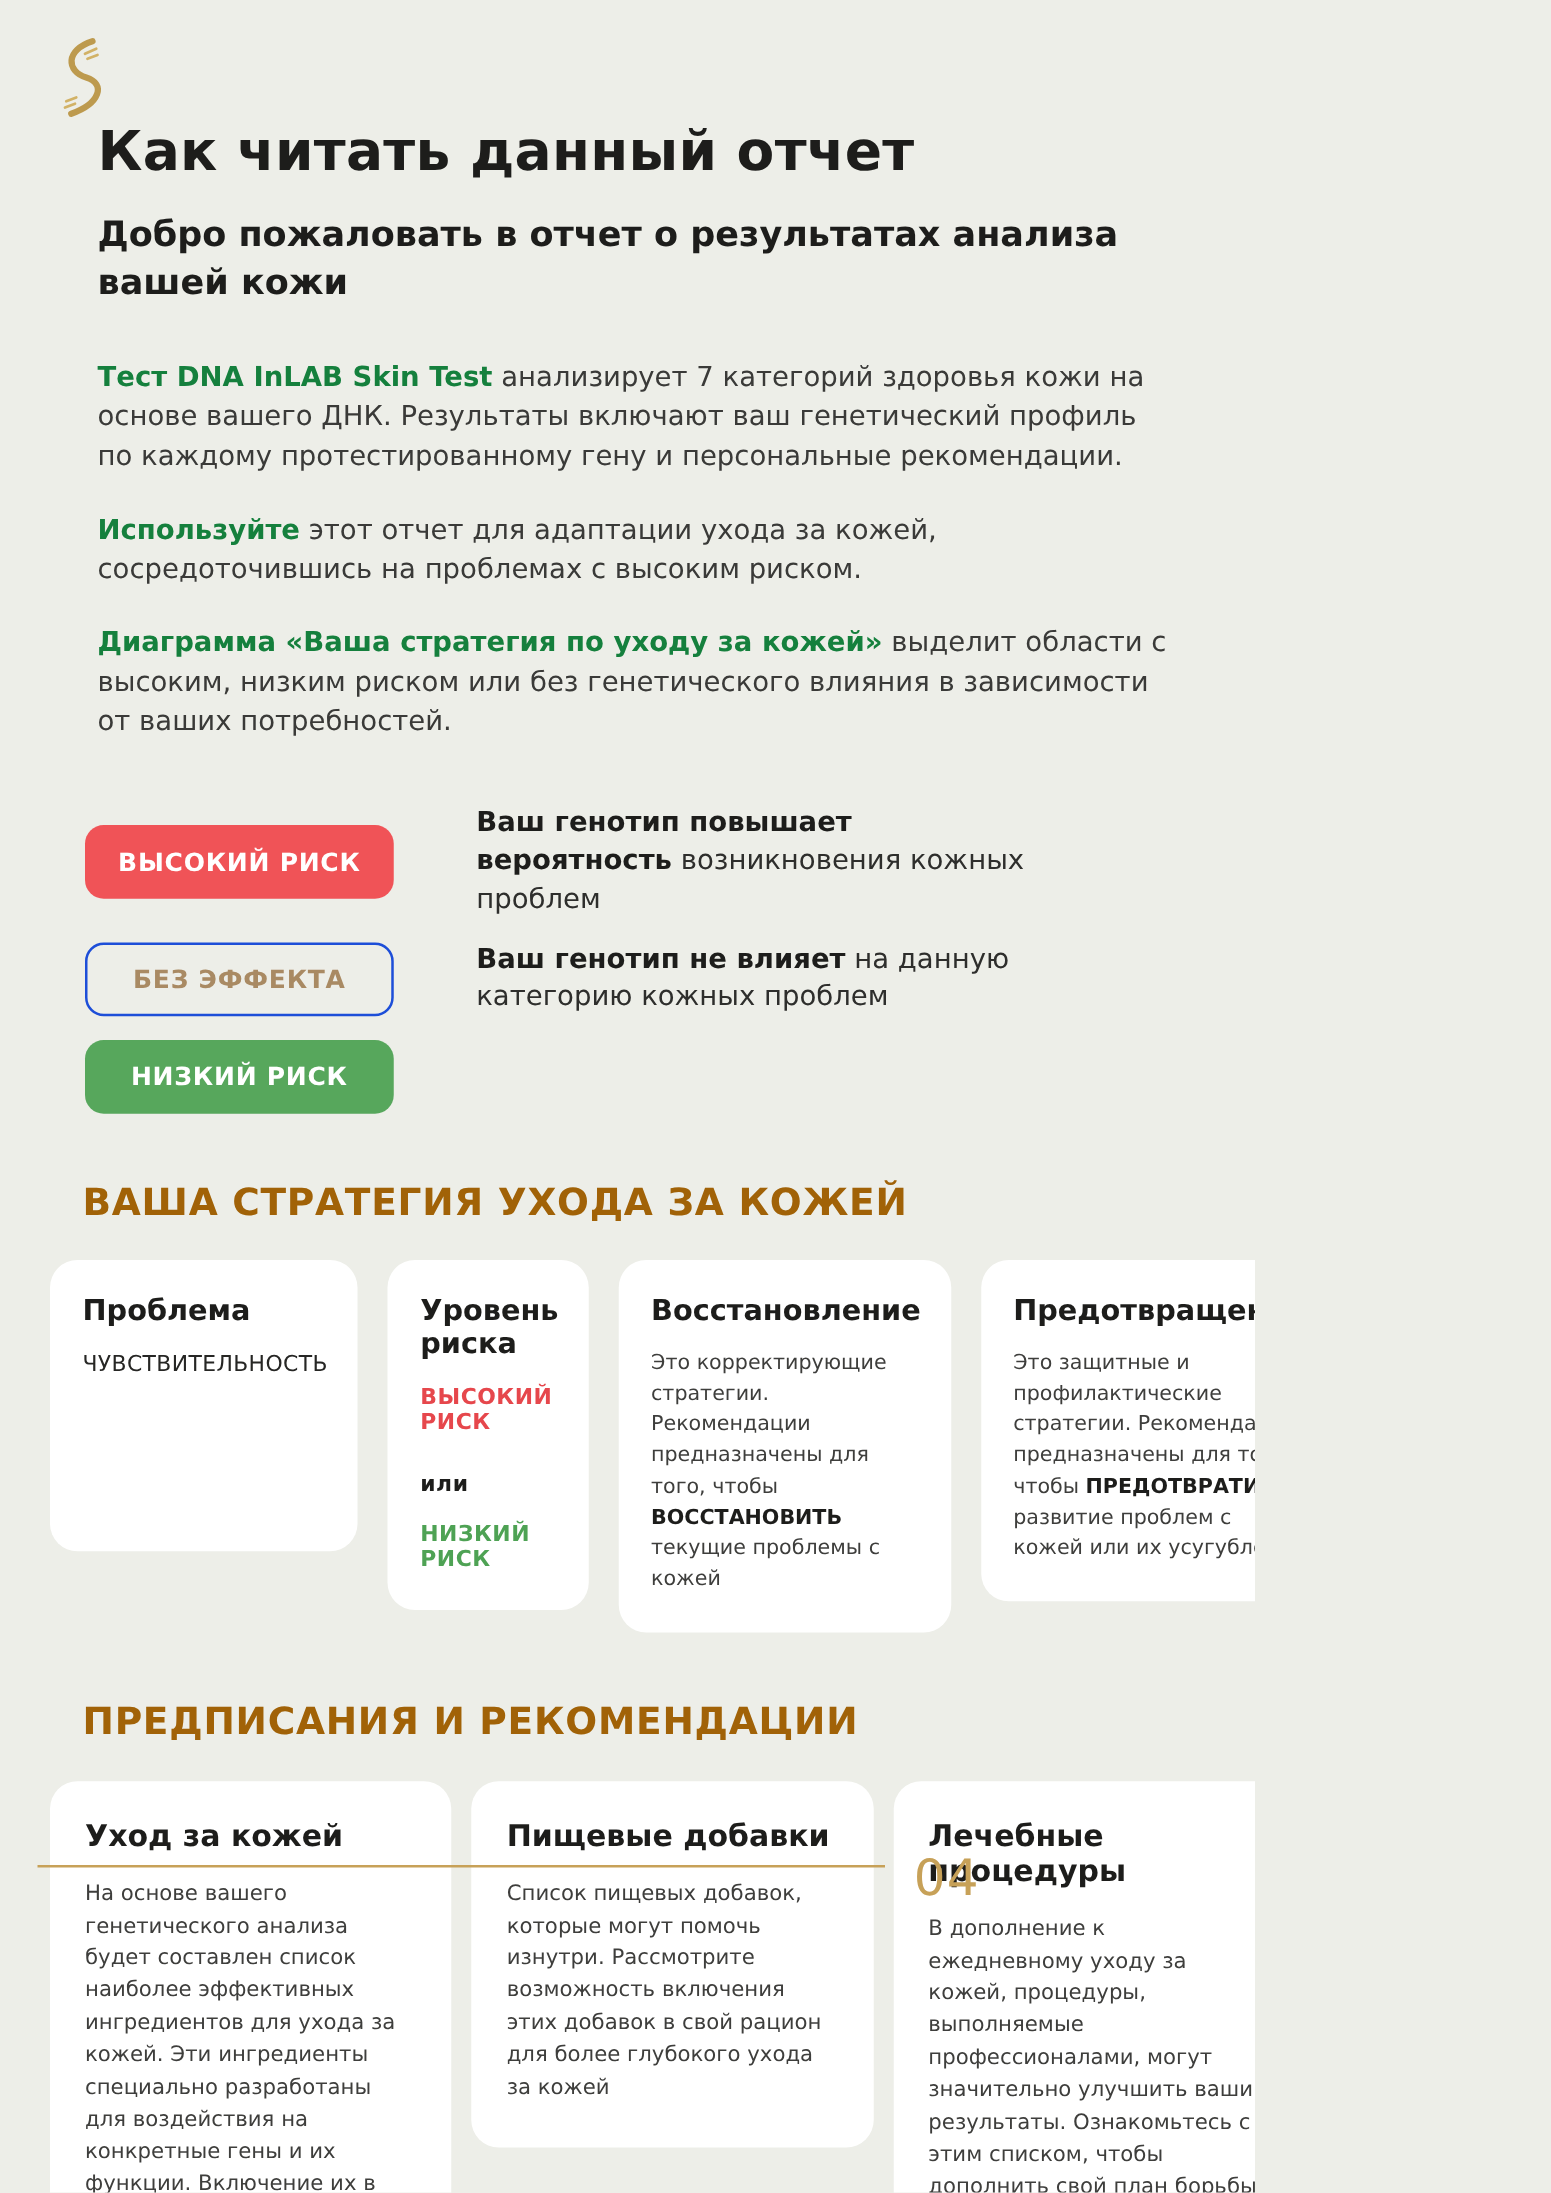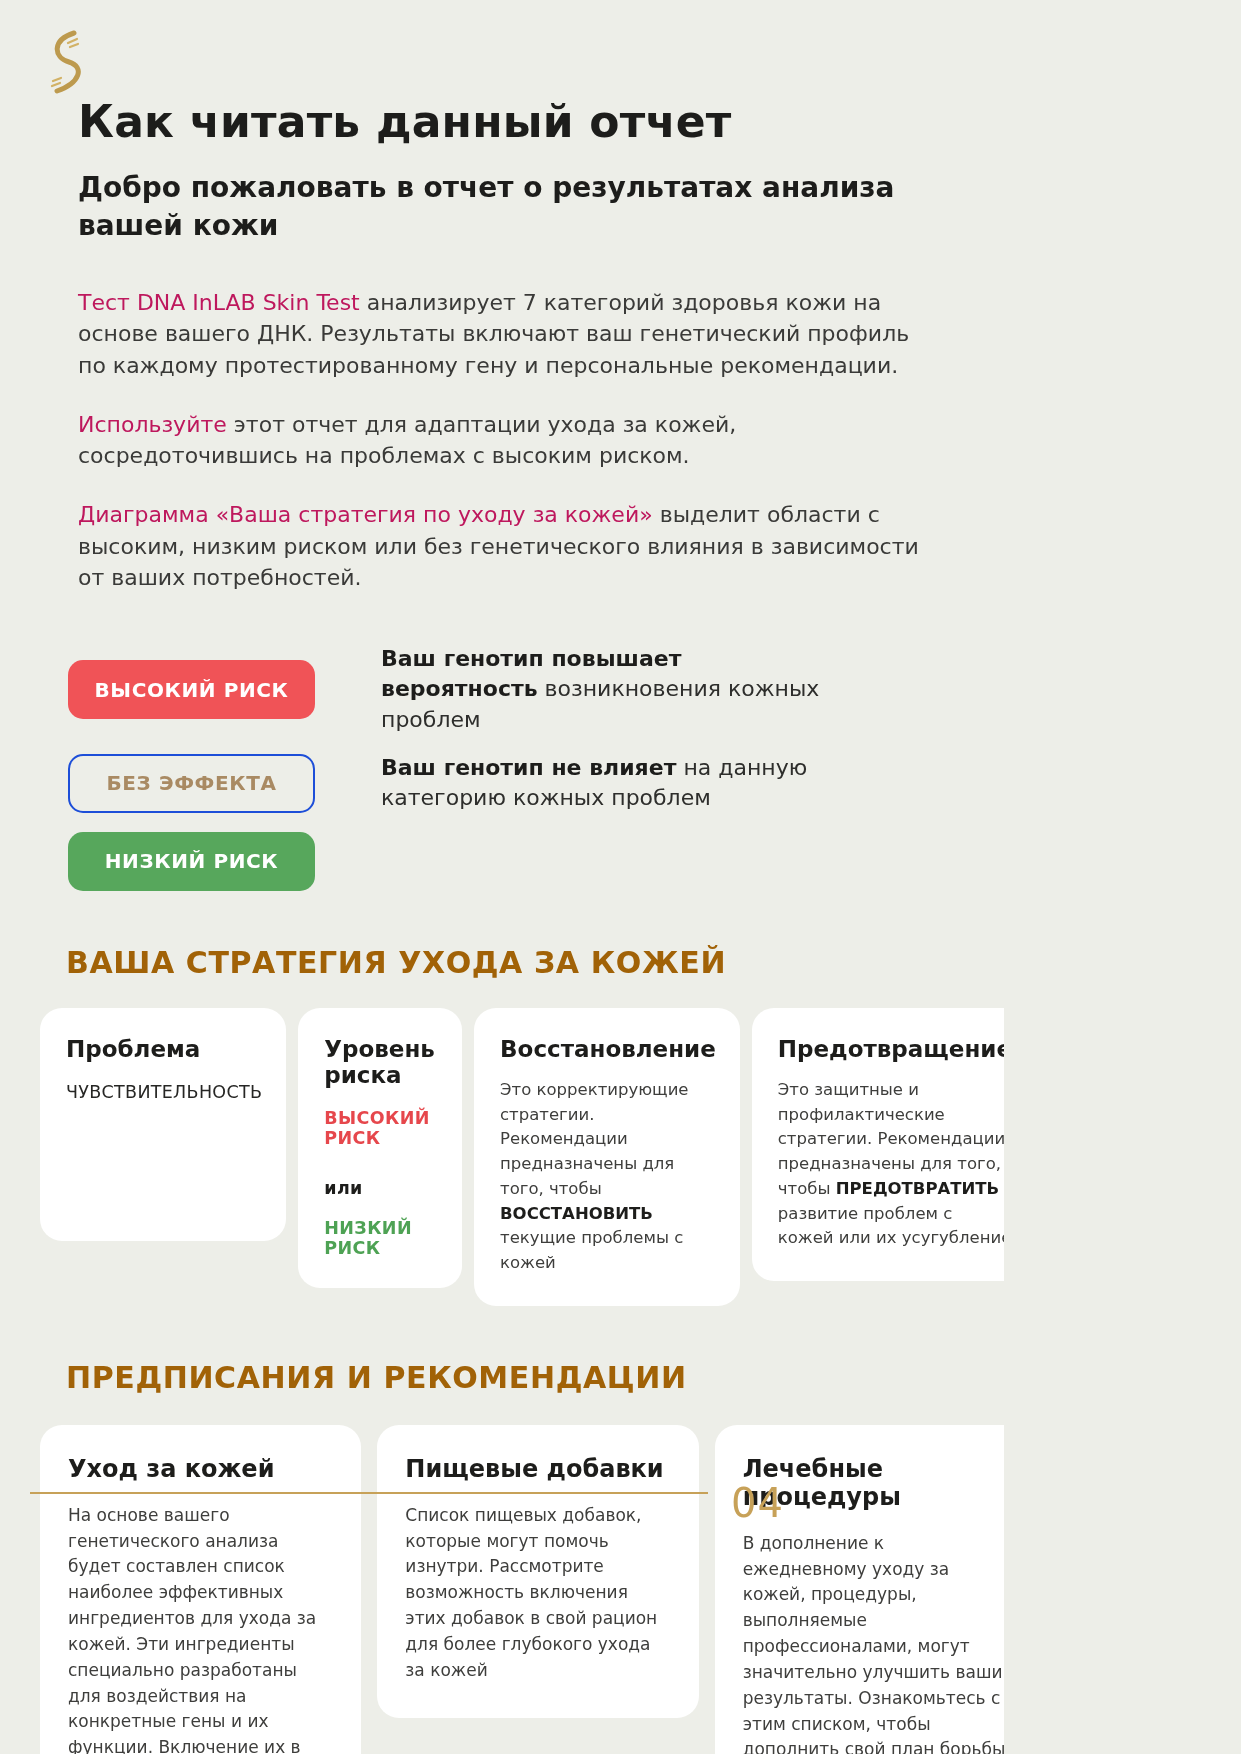--- a/index.html
+++ b/index.html
@@ -40,21 +40,21 @@
     max-width: 880px;
   }
   .para {
     margin-top: 27px;
     font-size: 22px;
     line-height: 1.44;
     color: #3A3A38;
     max-width: 965px;
   }
   .para:first-of-type { margin-top: 42px; }
-  .para b { color: #be185d; font-weight: 400; margin-top: 28px; }
+  .para b { color: #15803d; font-weight: 700; margin-top: 28px; }
   .legend { margin-top: 50px; margin-left: -10px; }
   .legend-row {
     display: flex;
     align-items: center;
     margin-bottom: 18px;
   }
   .badge {
     width: 247px;
     min-height: 59px;
     border-radius: 15px;
@@ -84,21 +84,21 @@
     letter-spacing: 0.6px;
     color: #a16207;
     margin-left: -12px;
   }
   .cards4 {
     margin-top: 28px;
     margin-left: -38px;
     width: 996px;
     display: grid;
     grid-template-columns: repeat(4, 1fr);
-    gap: 12px;
+    gap: 24px;
     align-items: start;
   }
   .cards3 {
     margin-top: 30px;
     margin-left: -38px;
     width: 996px;
     display: grid;
     grid-template-columns: repeat(3, 1fr);
     gap: 16px;
     align-items: start;

